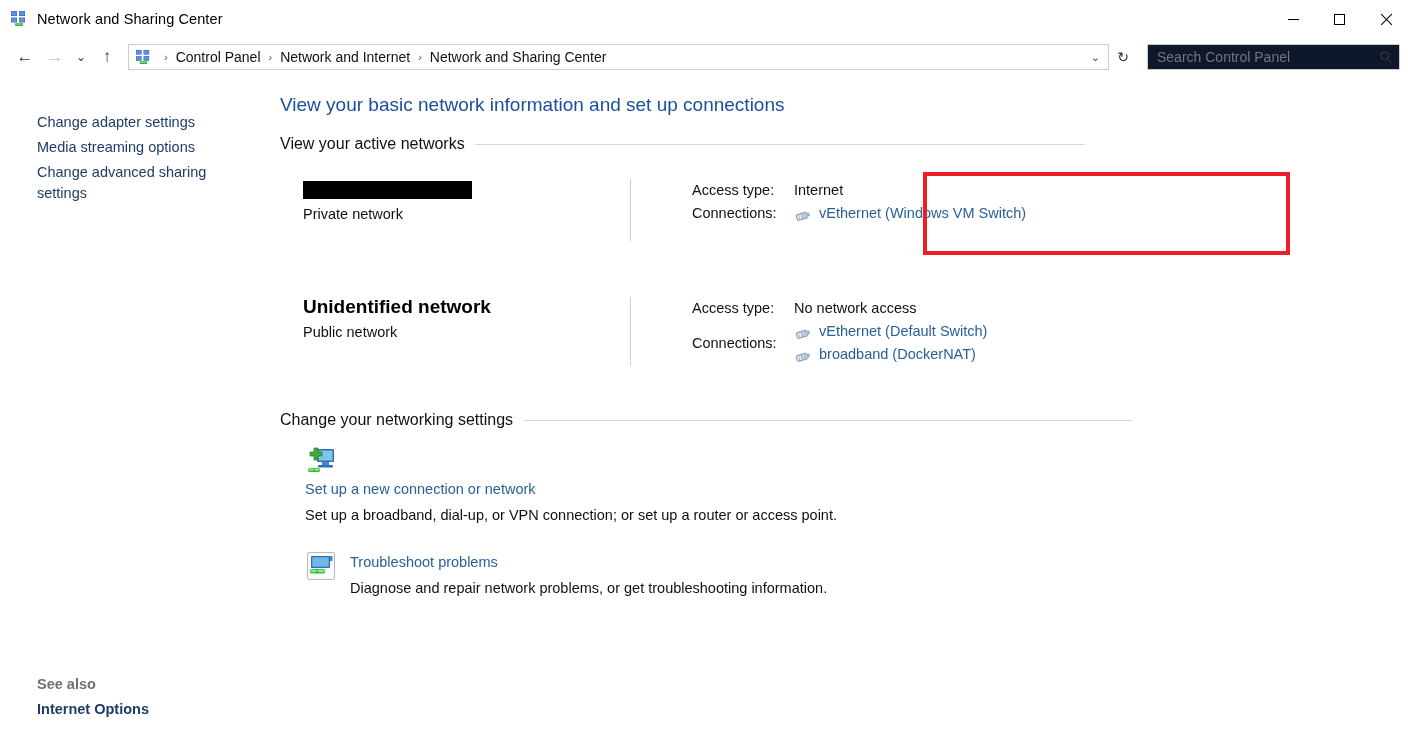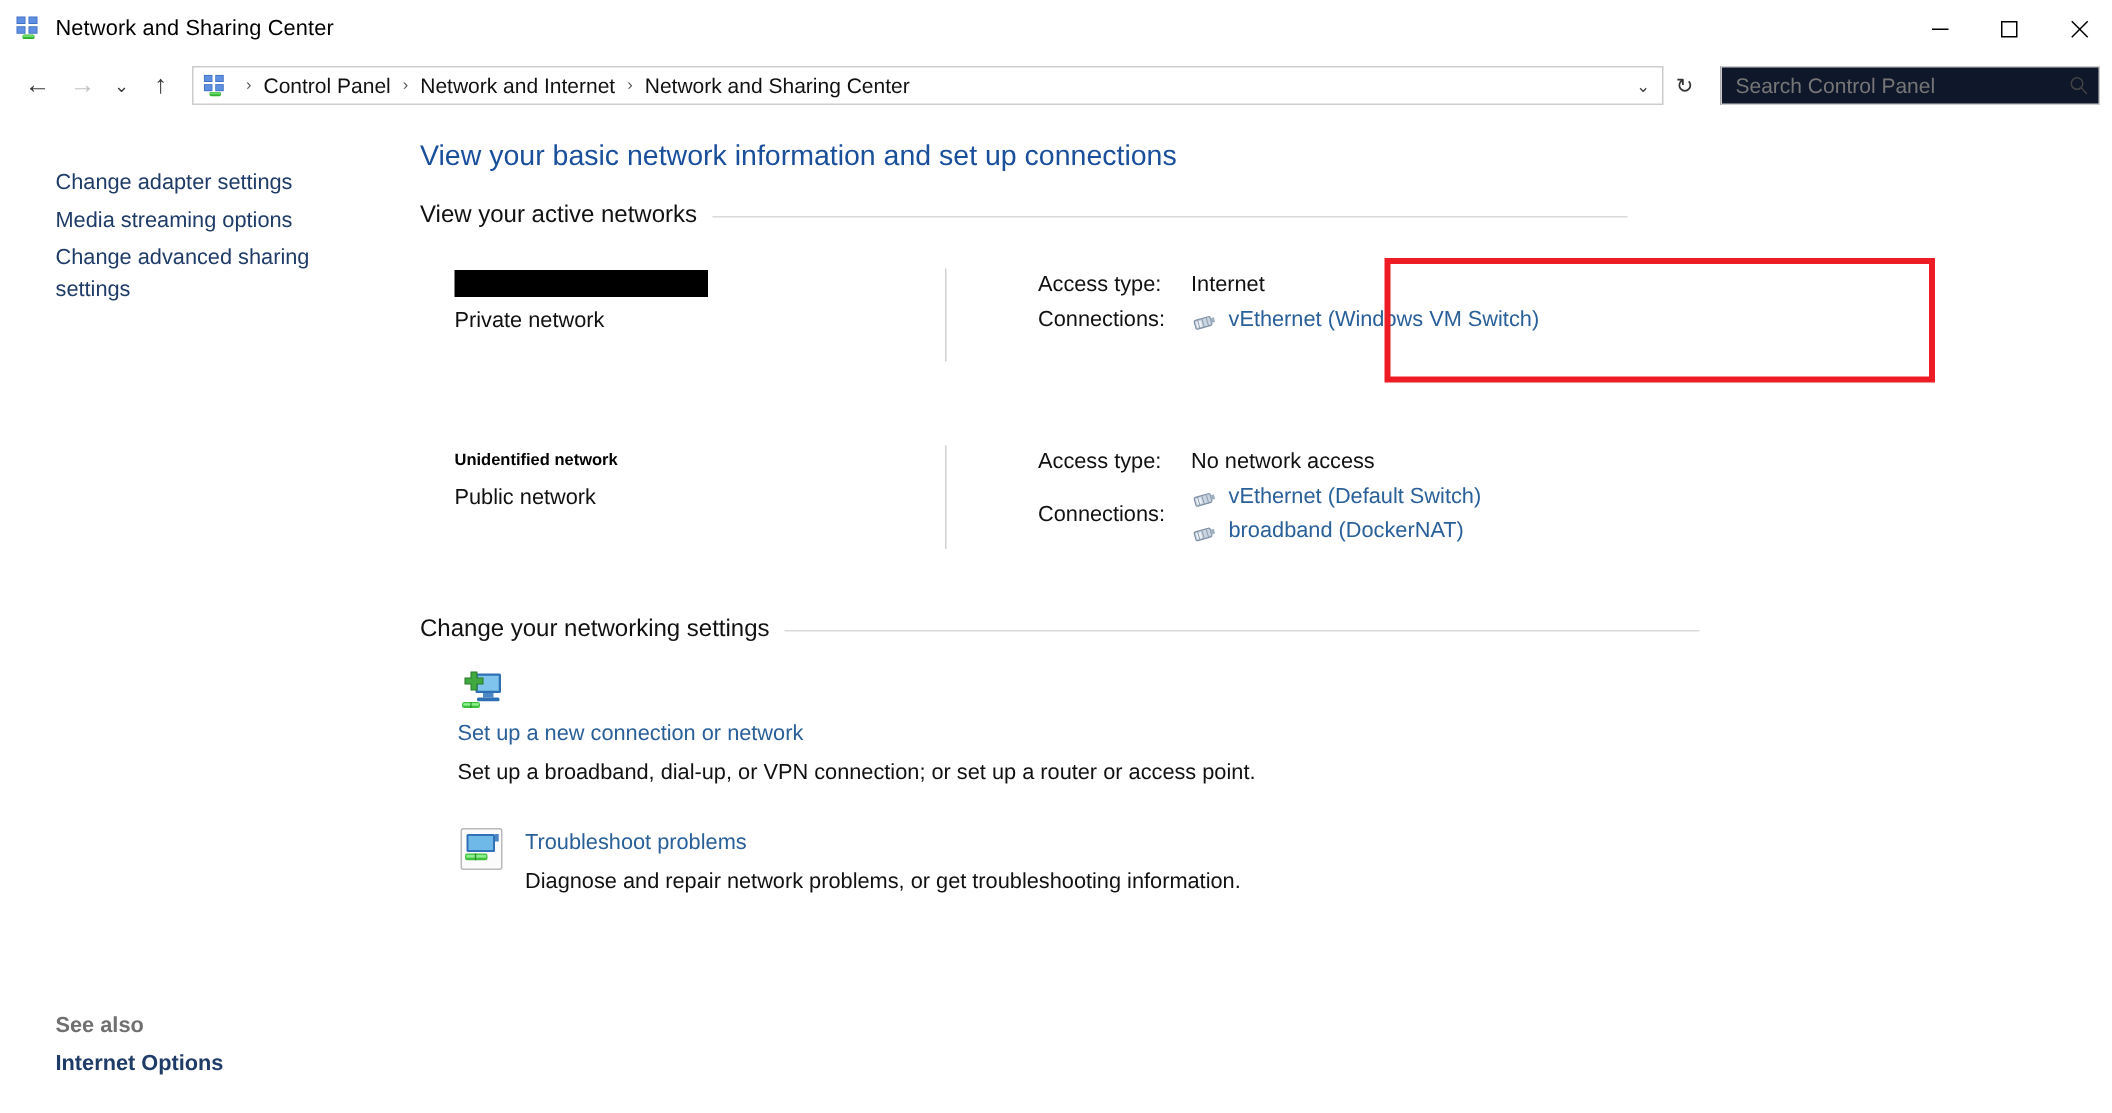--- a/index.html
+++ b/index.html
@@ -242,21 +242,21 @@
     align-items: flex-start;
     position: relative;
   }
   .net-left {
     width: 350px;
     flex: 0 0 350px;
     padding-left: 23px;
     box-sizing: border-box;
   }
   .net-name {
-    font-size: 11px;
+    font-size: 19px;
     line-height: 20px;
     margin-bottom: 5px;
   }
   .net-name.bold { font-weight: bold; }
   .redaction {
     display: inline-block;
     background: #000000;
     width: 169px;
     height: 18px;
     vertical-align: middle;

